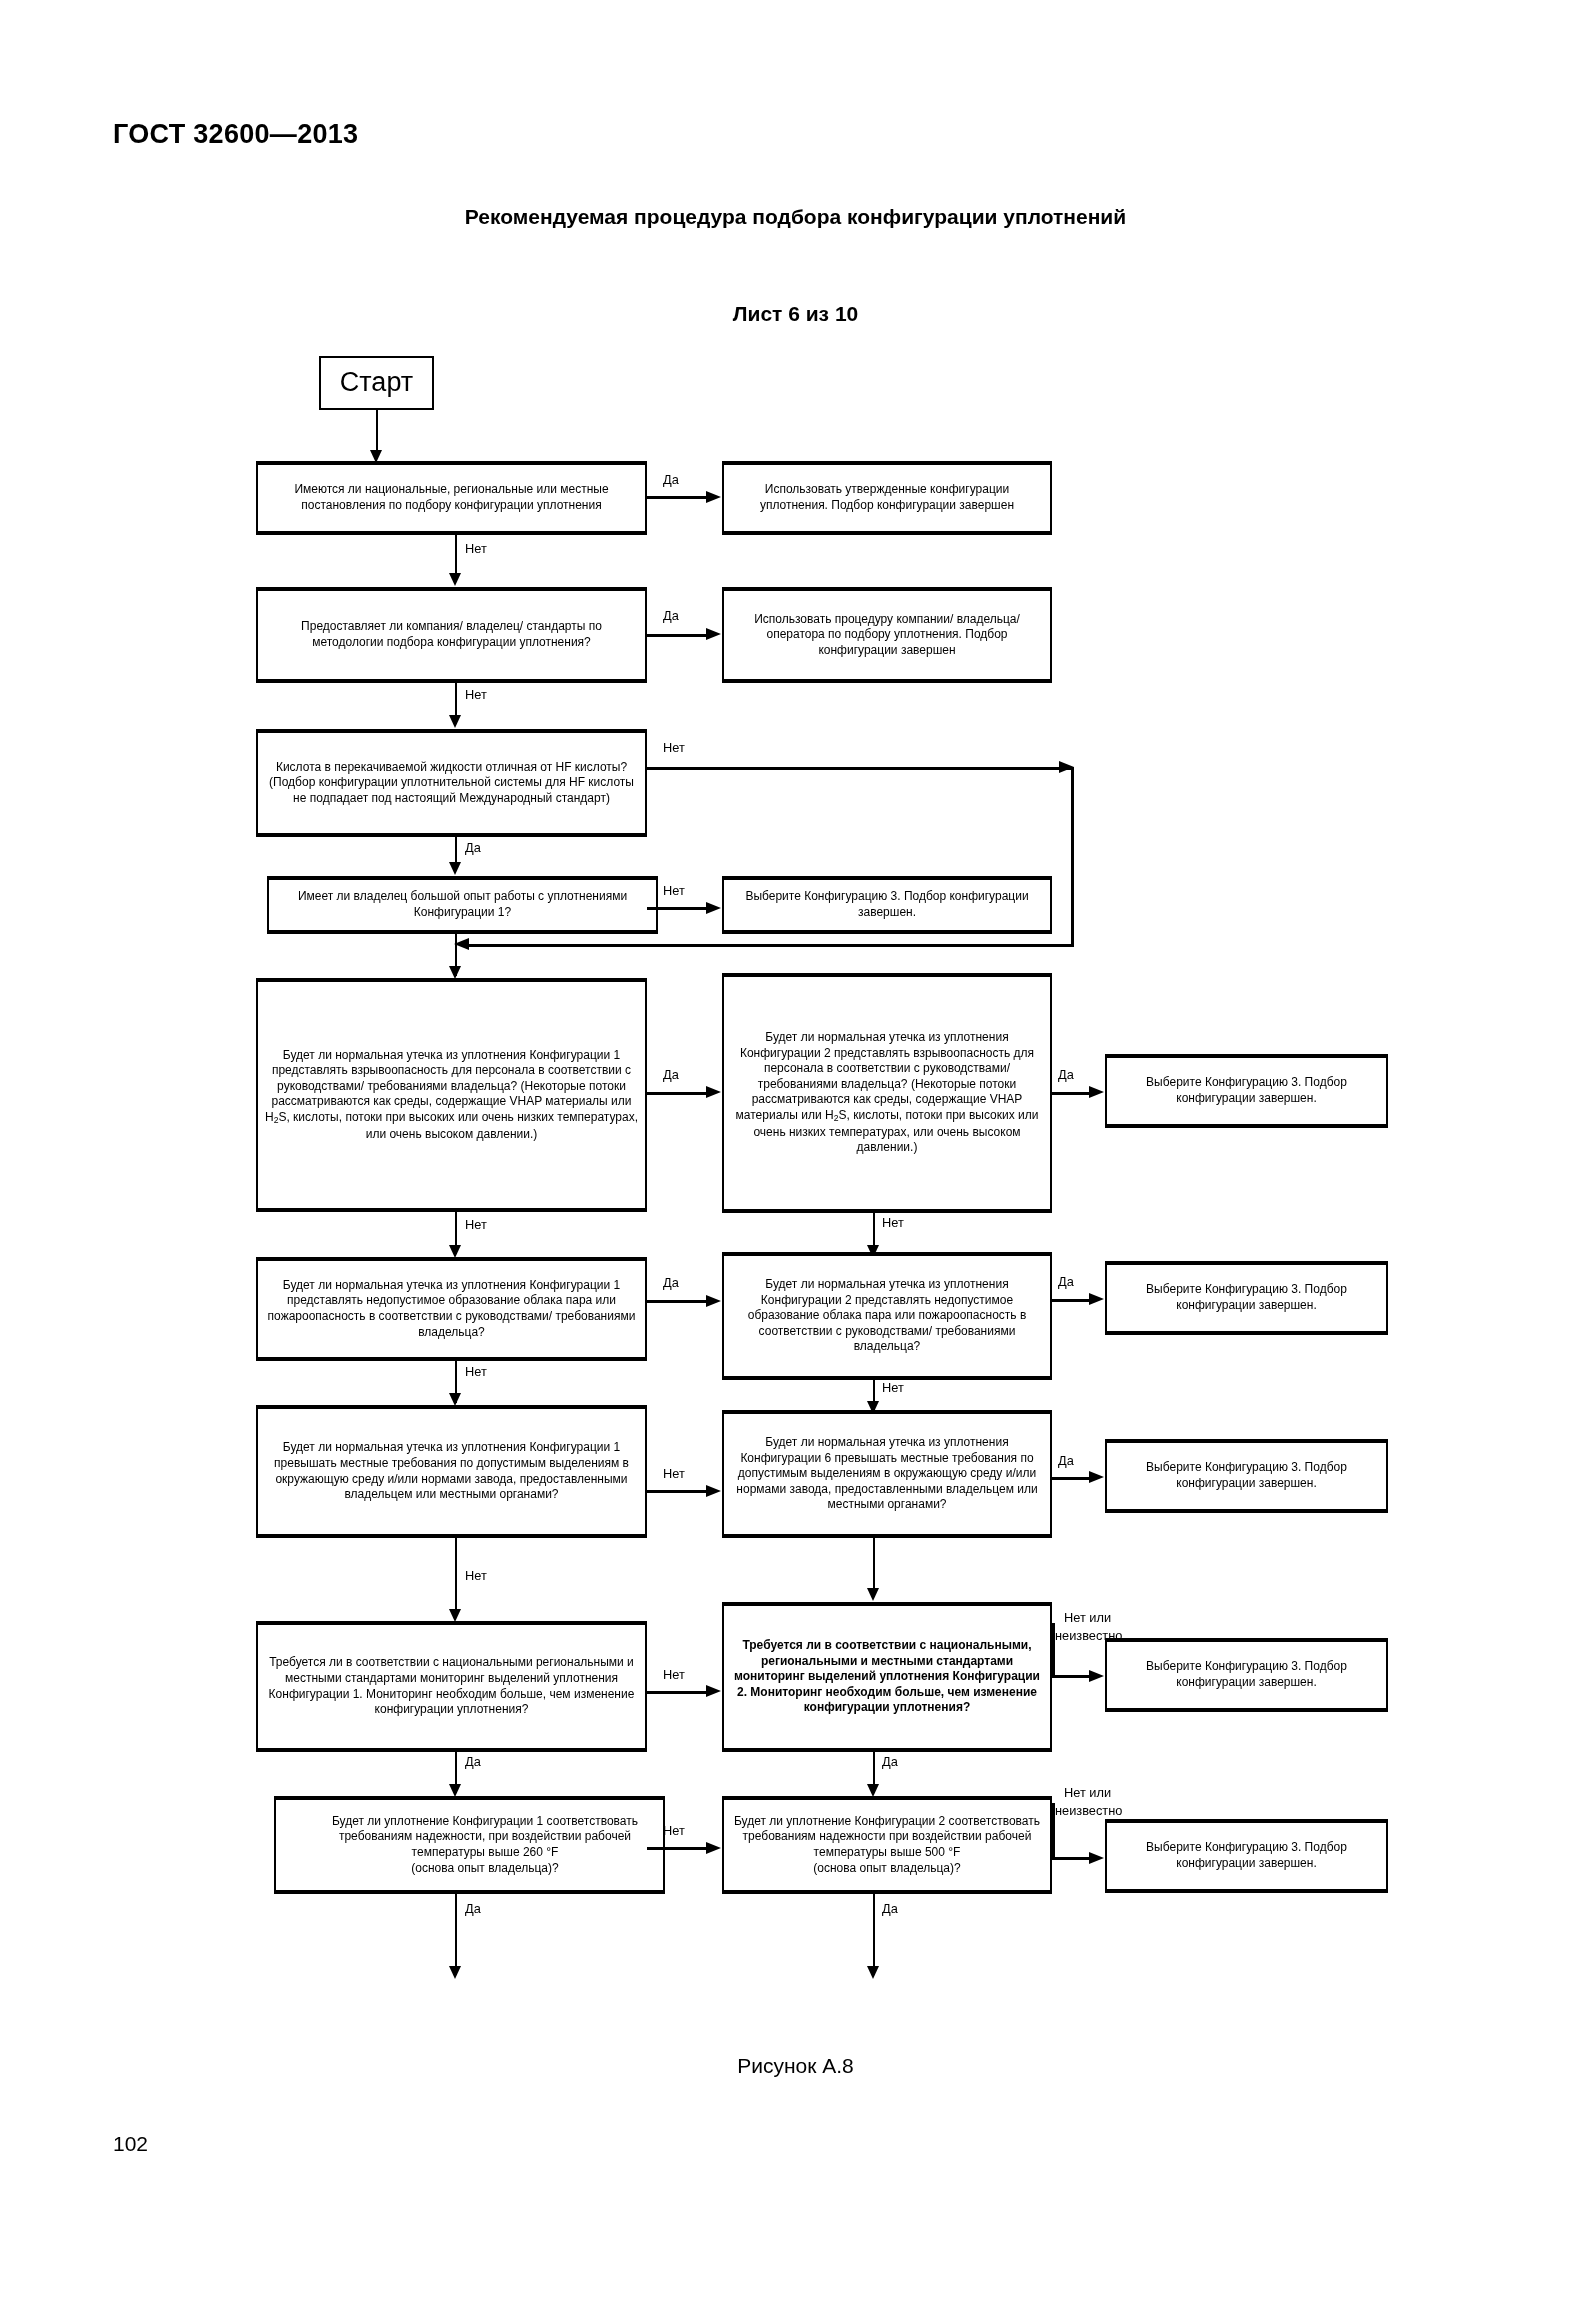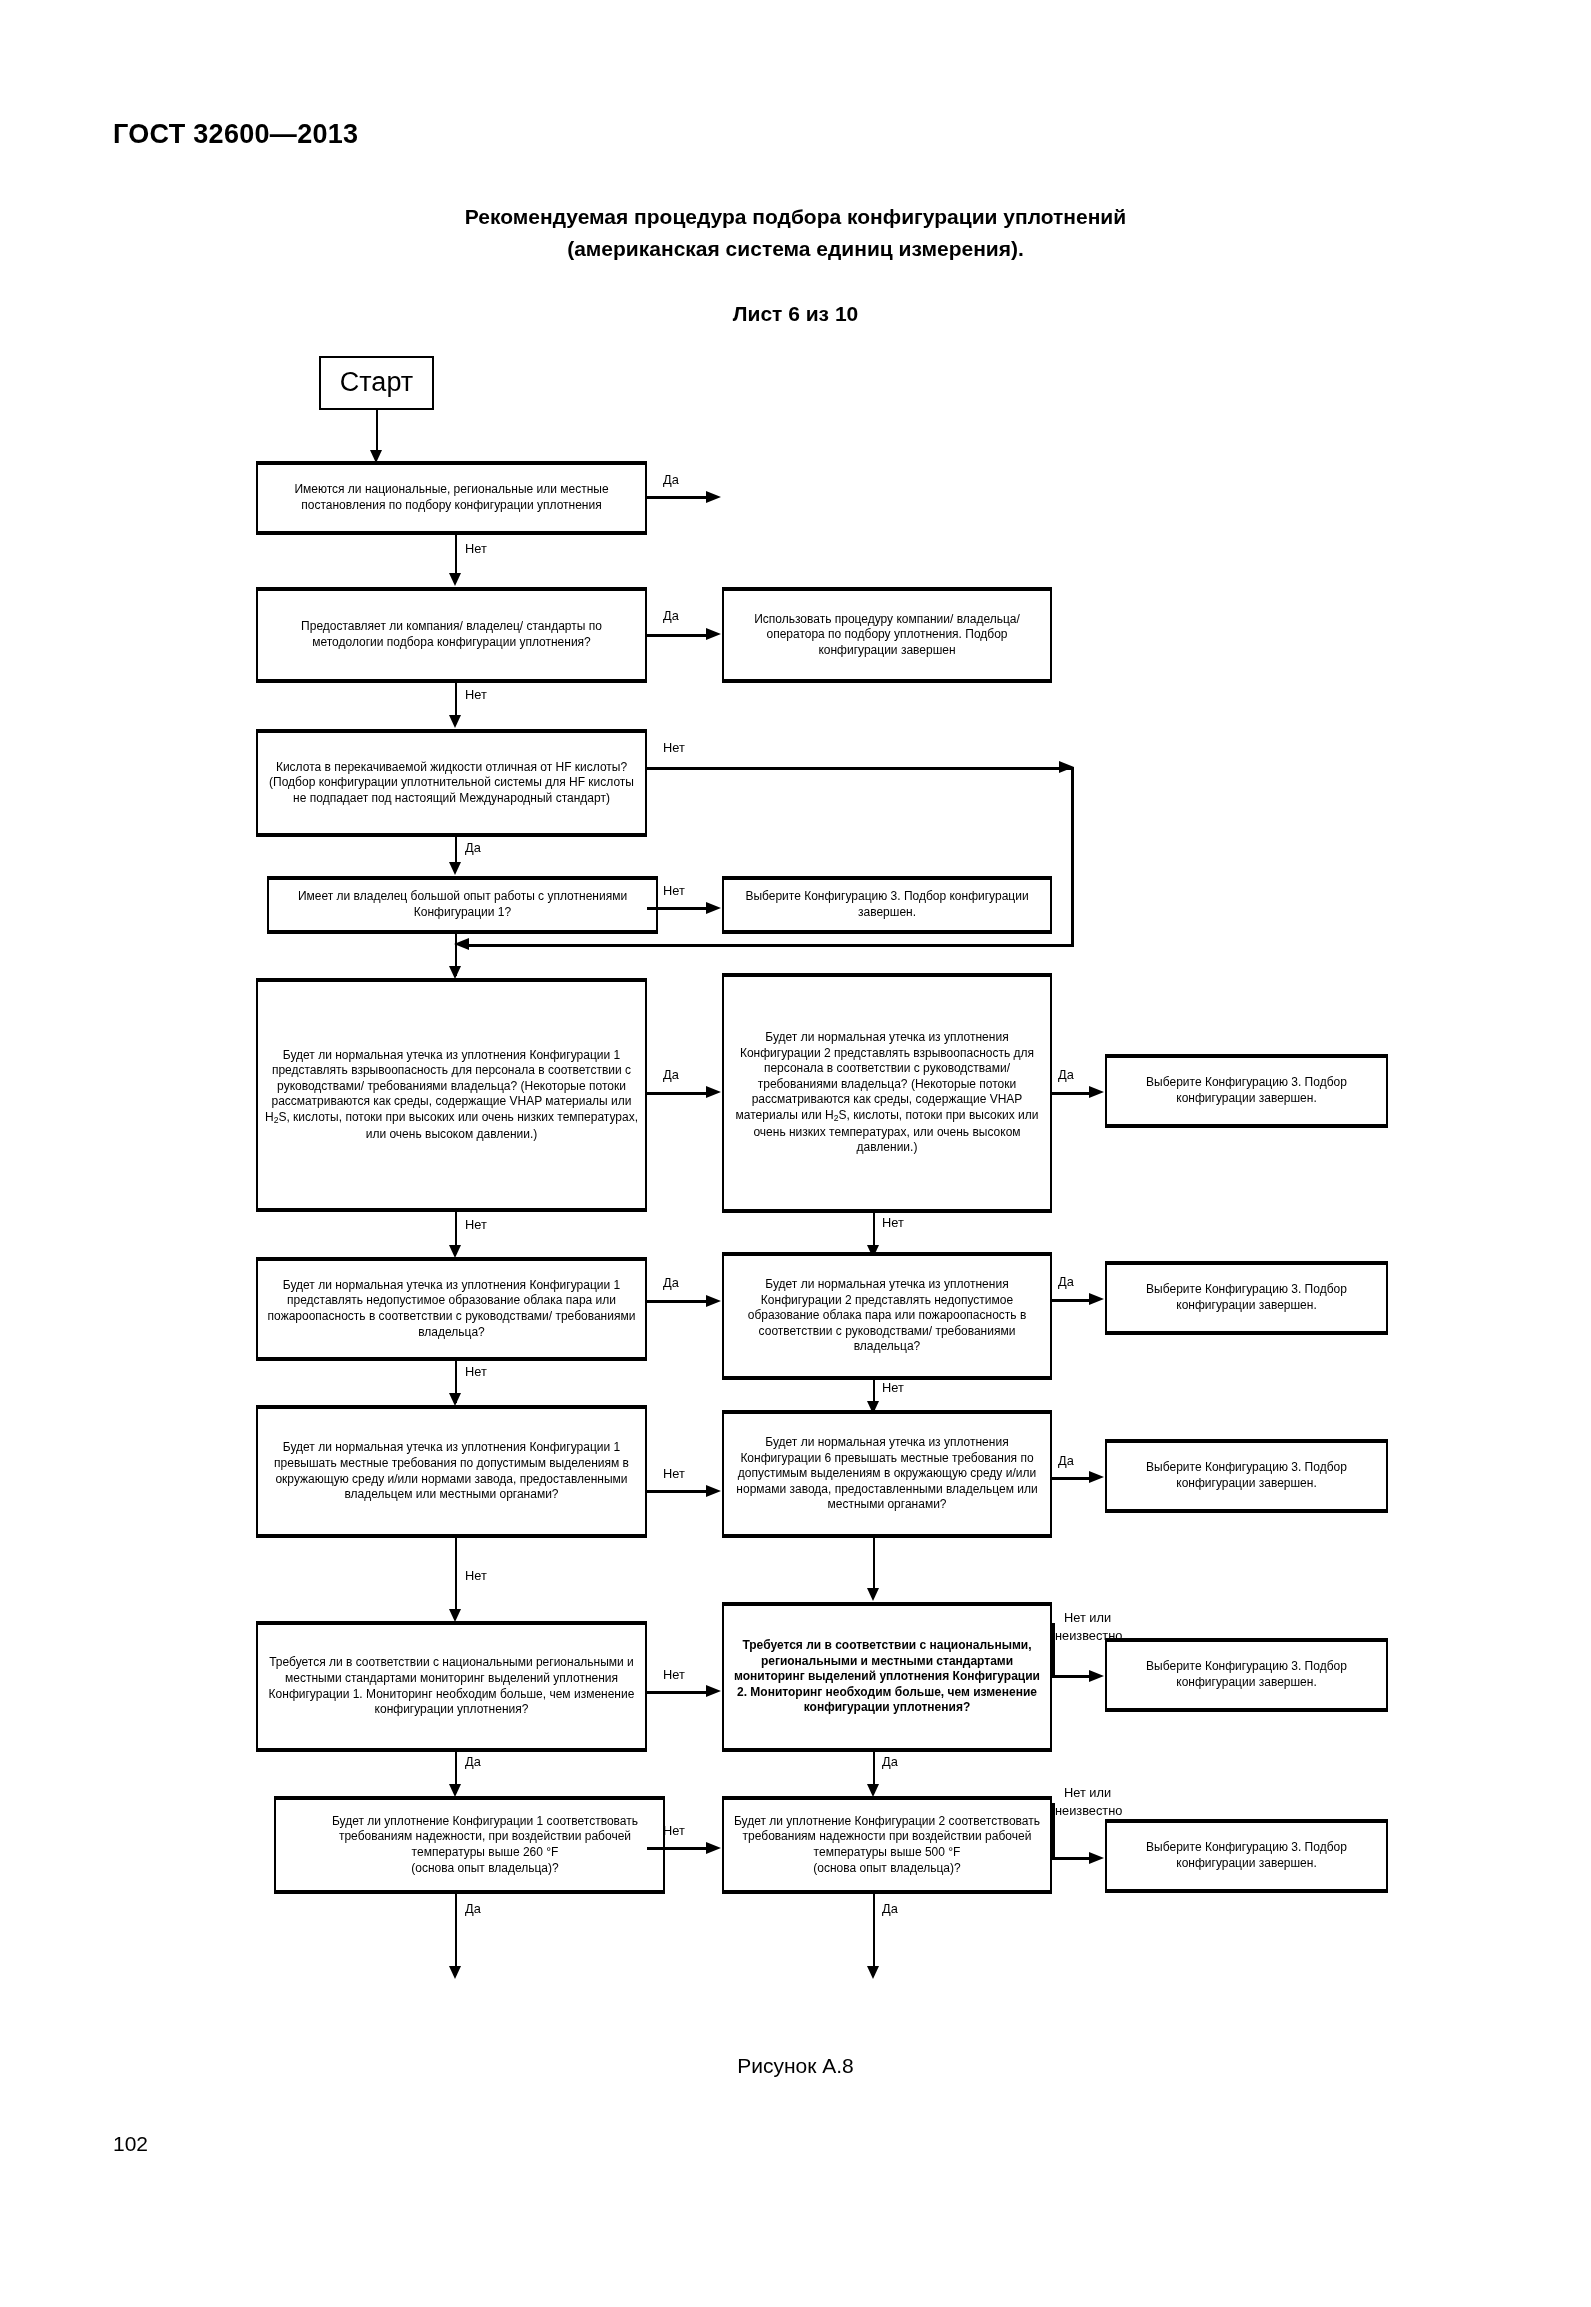--- a/index.html
+++ b/index.html
@@ -33,28 +33,28 @@
   .lbl{position:absolute;font-size:12.8px;white-space:pre;line-height:1.15;}
   sub{font-size:0.72em;vertical-align:-0.28em;}
 </style>
 </head>
 <body>
 
 <div class="page">
 
   <div class="hdr">ГОСТ 32600—2013</div>
   <div class="ttl1">Рекомендуемая процедура подбора конфигурации уплотнений</div>
-  <div class="ttl2">(американская система единиц измерения).</div>
   <div class="sheet">Лист 6 из 10</div>
 
   <div class="node start" style="left:319px;top:356px;width:115px;height:54px;">Старт</div>
   <div class="ln vl" style="left:376px;top:410px;height:48px;"></div>
   <div class="arw-d" style="left:370px;top:450px;"></div>
 
   <div class="node thicktop thickbot" style="left:256px;top:461px;width:391px;height:74px;">Имеются ли национальные, региональные или местные постановления по подбору конфигурации уплотнения</div>
+  <div class="node thicktop thickbot" style="left:722px;top:461px;width:330px;height:74px;">Использовать утвержденные конфигурации уплотнения. Подбор конфигурации завершен</div>
   <div class="ln hl4" style="left:647px;top:496px;width:61px;"></div>
   <div class="arw-r" style="left:706px;top:491px;"></div>
   <div class="lbl" style="left:663px;top:473px;">Да</div>
 
   <div class="ln vl" style="left:455px;top:535px;height:44px;"></div>
   <div class="arw-d" style="left:449px;top:573px;"></div>
   <div class="lbl" style="left:465px;top:542px;">Нет</div>
 
   <div class="node thicktop thickbot" style="left:256px;top:587px;width:391px;height:96px;">Предоставляет ли компания/ владелец/ стандарты по методологии подбора конфигурации уплотнения?</div>
   <div class="node thicktop thickbot" style="left:722px;top:587px;width:330px;height:96px;">Использовать процедуру компании/ владельца/ оператора по подбору уплотнения. Подбор конфигурации завершен</div>

